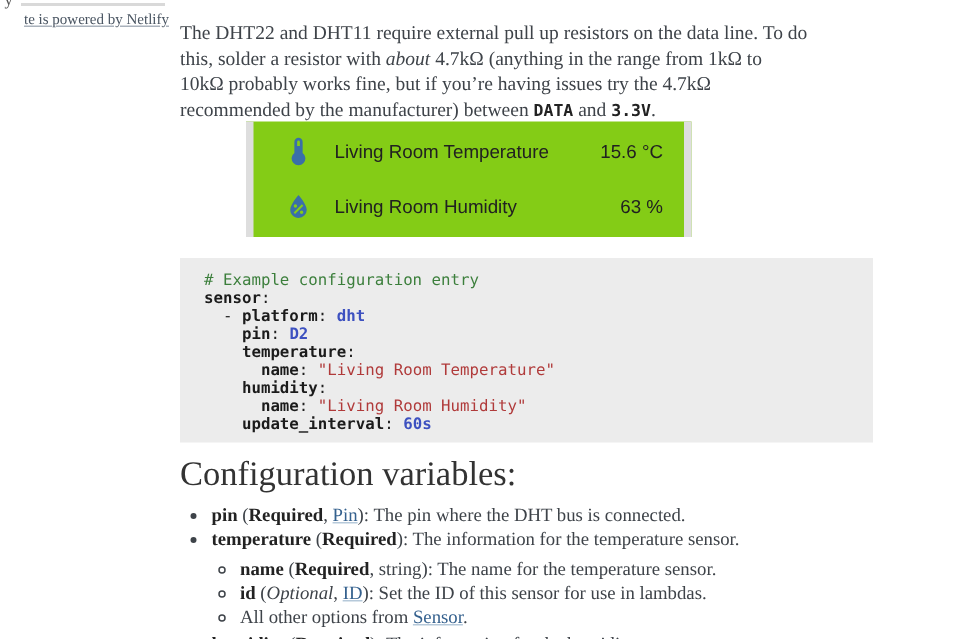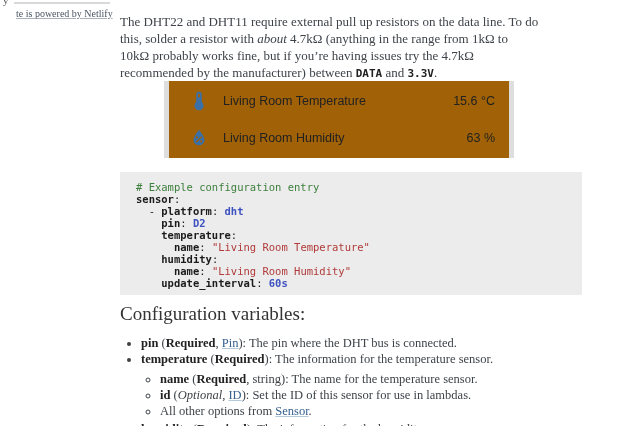--- a/index.html
+++ b/index.html
@@ -36,24 +36,24 @@
     margin: 0;
   }
   .inline-code {
     font-family: "DejaVu Sans Mono", "Liberation Mono", monospace;
     font-size: 11px; font-weight: bold; color: #222; text-align: right;
   }
 
   
   .states-card {
     position: absolute; left: 164px; top: 81px;
-    width: 350px; height: 77px;
+    width: 297px; height: 77px;
     border-left: 5px solid #dedede;
     border-right: 5px solid #dedede;
-    background: #a16207;
+    background: #84cc16;
     display: flex; flex-direction: column; justify-content: space-around;
     font-family: "Liberation Sans", "DejaVu Sans", sans-serif;
     padding: 2px 0;
   }
   .card-row {
     display: flex; align-items: center;
     height: 36px; padding-left: 19px; padding-right: 14px;
   }
   .card-row .icon { width: 22px; height: 22px; margin-right: 13px; flex: none; }
   .entity-name { flex: 1; font-size: 12.5px; color: #212121; }
@@ -72,21 +72,21 @@
   .tok-comment { color: #3c7f3c; }
   .tok-key     { color: #1b1b1b; font-weight: bold; }
   .tok-plain   { color: #1f1f1f; }
   .tok-value   { color: #3d51c0; font-weight: bold; }
   .tok-string  { color: #b03a3a; }
 
   
   .section-heading {
     position: absolute; left: 120px; top: 303px;
     margin: 0;
-    font-size: 19px; font-weight: 400; color: #333;
+    font-size: 23px; font-weight: 400; color: #333;
     font-family: "Liberation Serif", "DejaVu Serif", serif;
   }
 
   
   .config-list-wrap {
     position: absolute; left: 120px; top: 336px; width: 419px;
     font-size: 12.5px; line-height: 15px; color: #3e4349;
   }
   ul.main-list { margin: 0; padding-left: 21px; list-style: disc; }
   ul.main-list > li { margin-bottom: 1px; }

